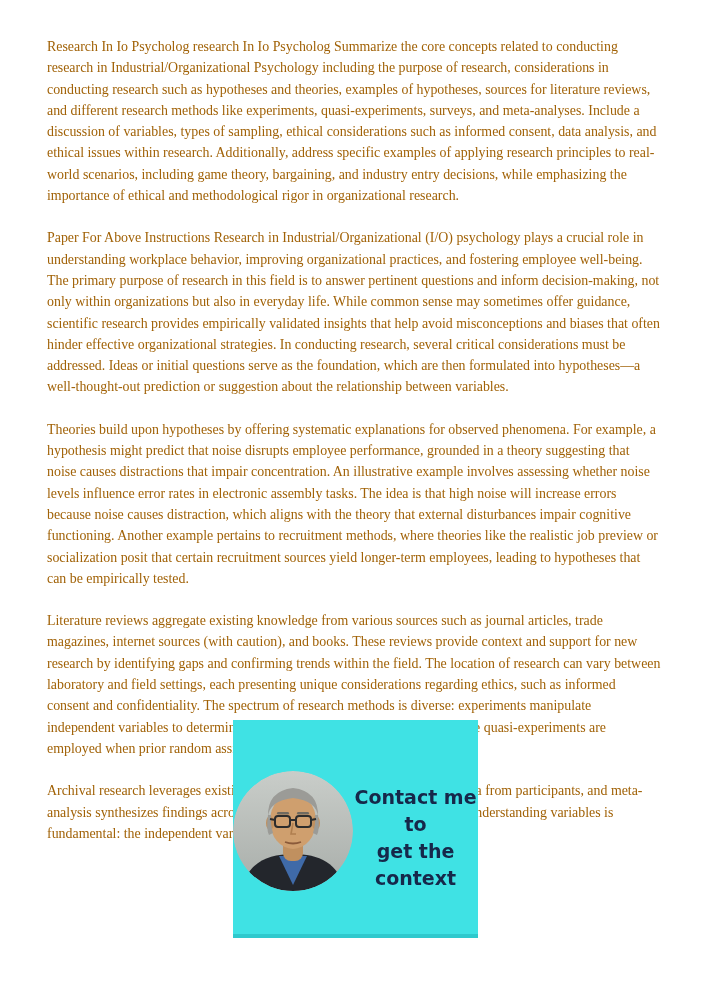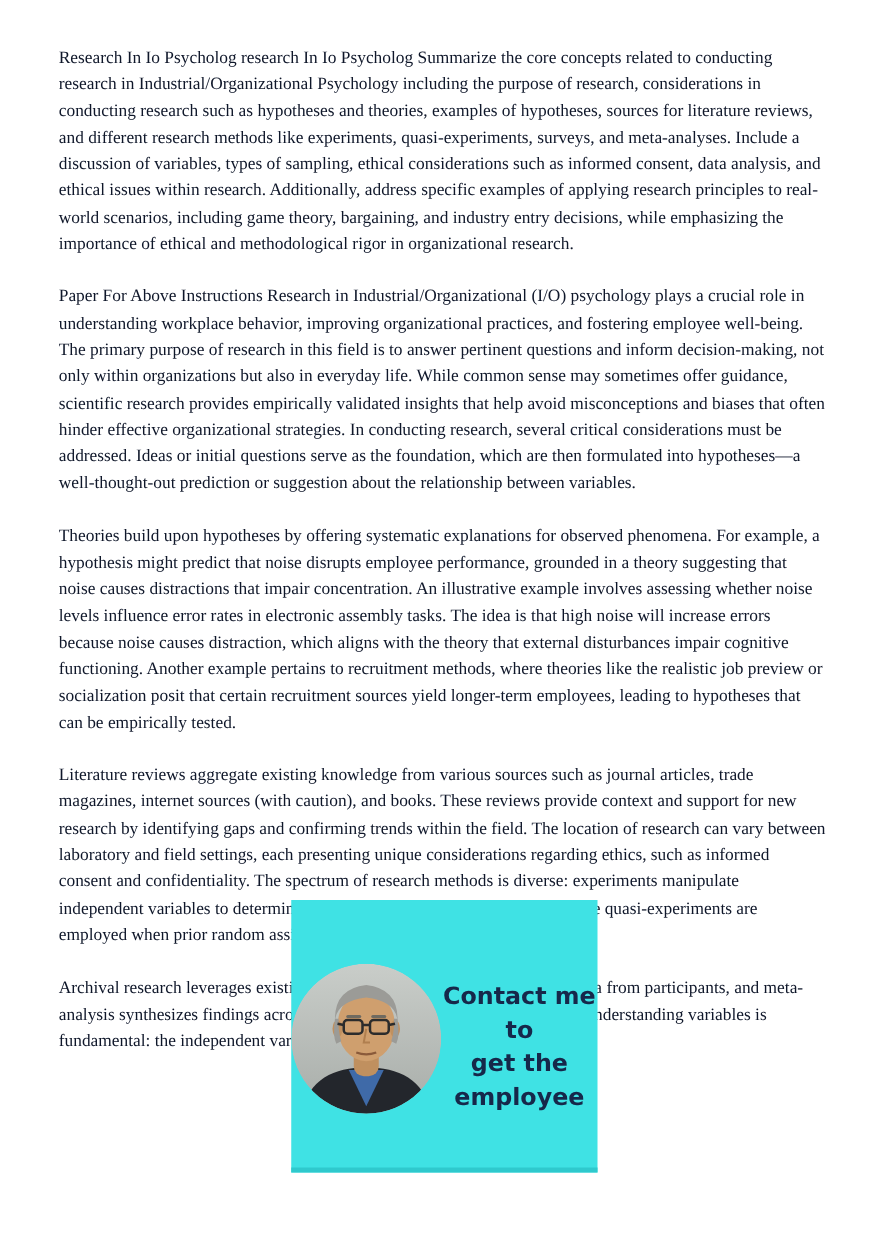--- a/index.html
+++ b/index.html
@@ -13,21 +13,21 @@
     width: 708px;
     height: 1000px;
     background: #ffffff;
     overflow: hidden;
   }
   .doc {
     position: absolute;
     left: 47px;
     top: 36px;
     width: 614px;
-    color: #0f172a;
+    color: #a16207;
     font-size: 13.9px;
     line-height: 21.3px;
   }
   .doc p {
     margin: 0 0 21px 0;
     text-align: left;
   }
   
   .overlay-card {
     position: absolute;
@@ -122,19 +122,19 @@
 
           <path d="M60,52 L58,63 L63,63" fill="none" stroke="#b07f4f" stroke-width="1.6"></path>
 
           <path d="M52,71 Q60,74 68,71" fill="none" stroke="#8a5a3a" stroke-width="1.8"></path>
         </g>
       </svg>
     </div>
 
     <div class="contact-heading">
       <div>Contact me to</div>
-      <div>get the employee</div>
+      <div>get the context</div>
     </div>
 
 
   </div>
 
 </div>
 
 </body></html>

